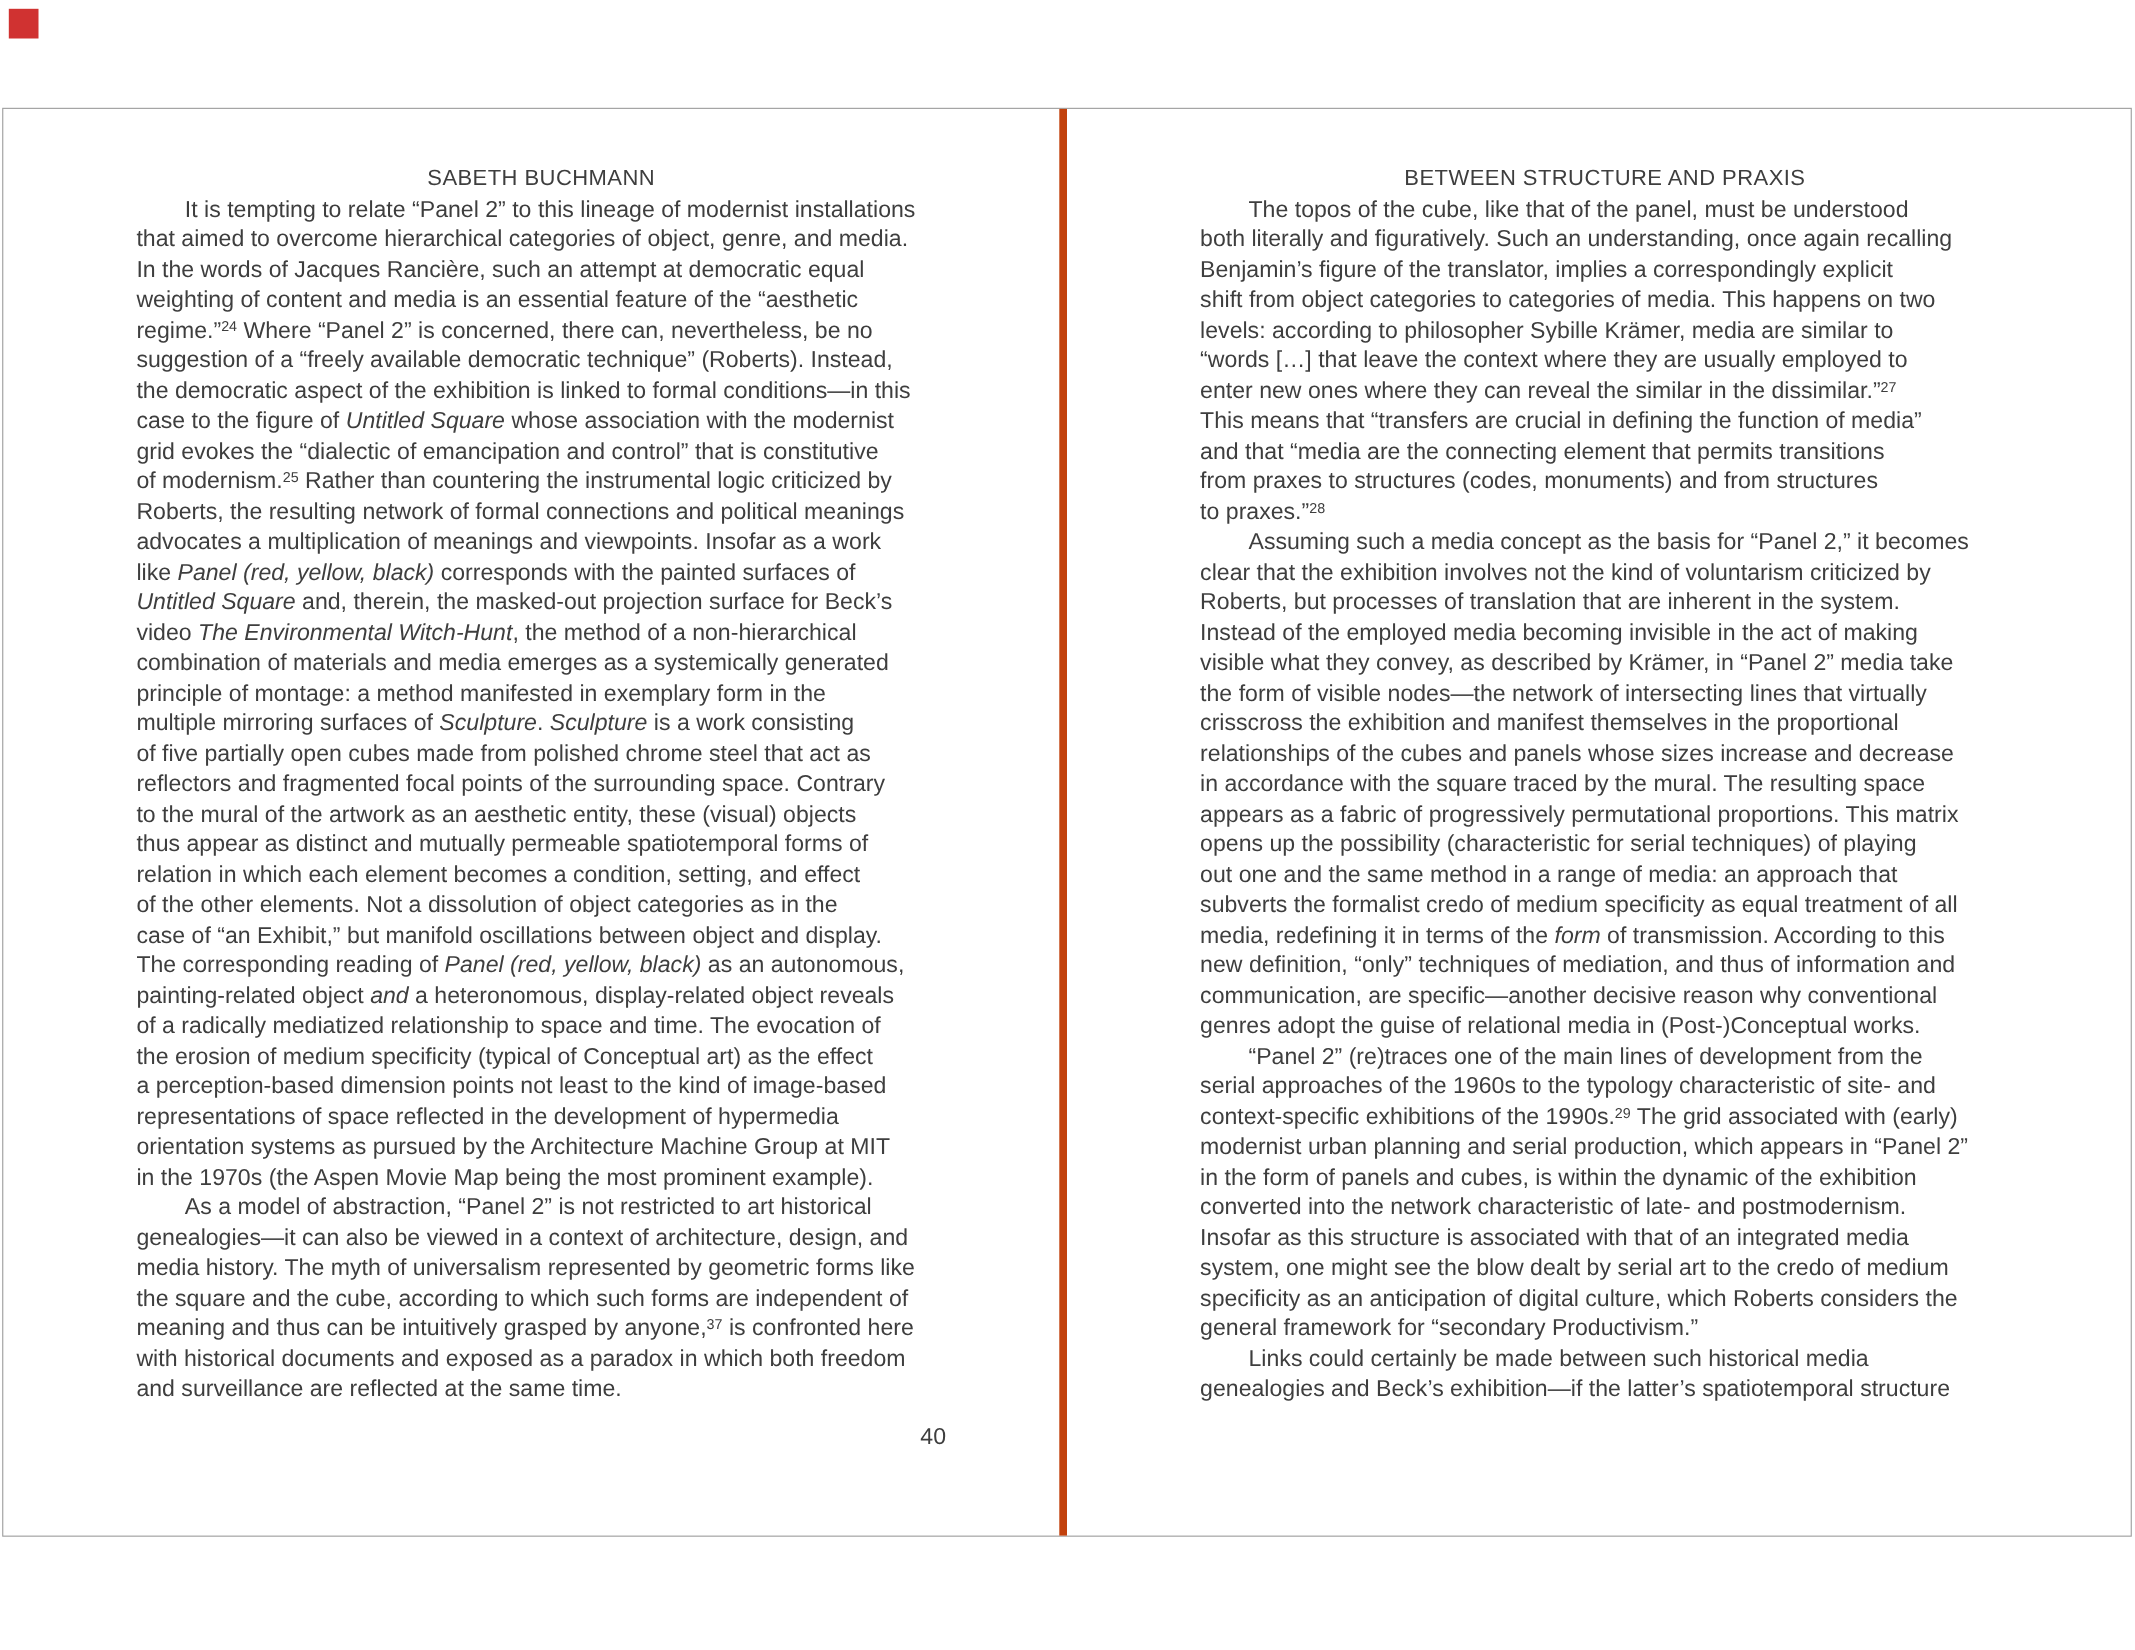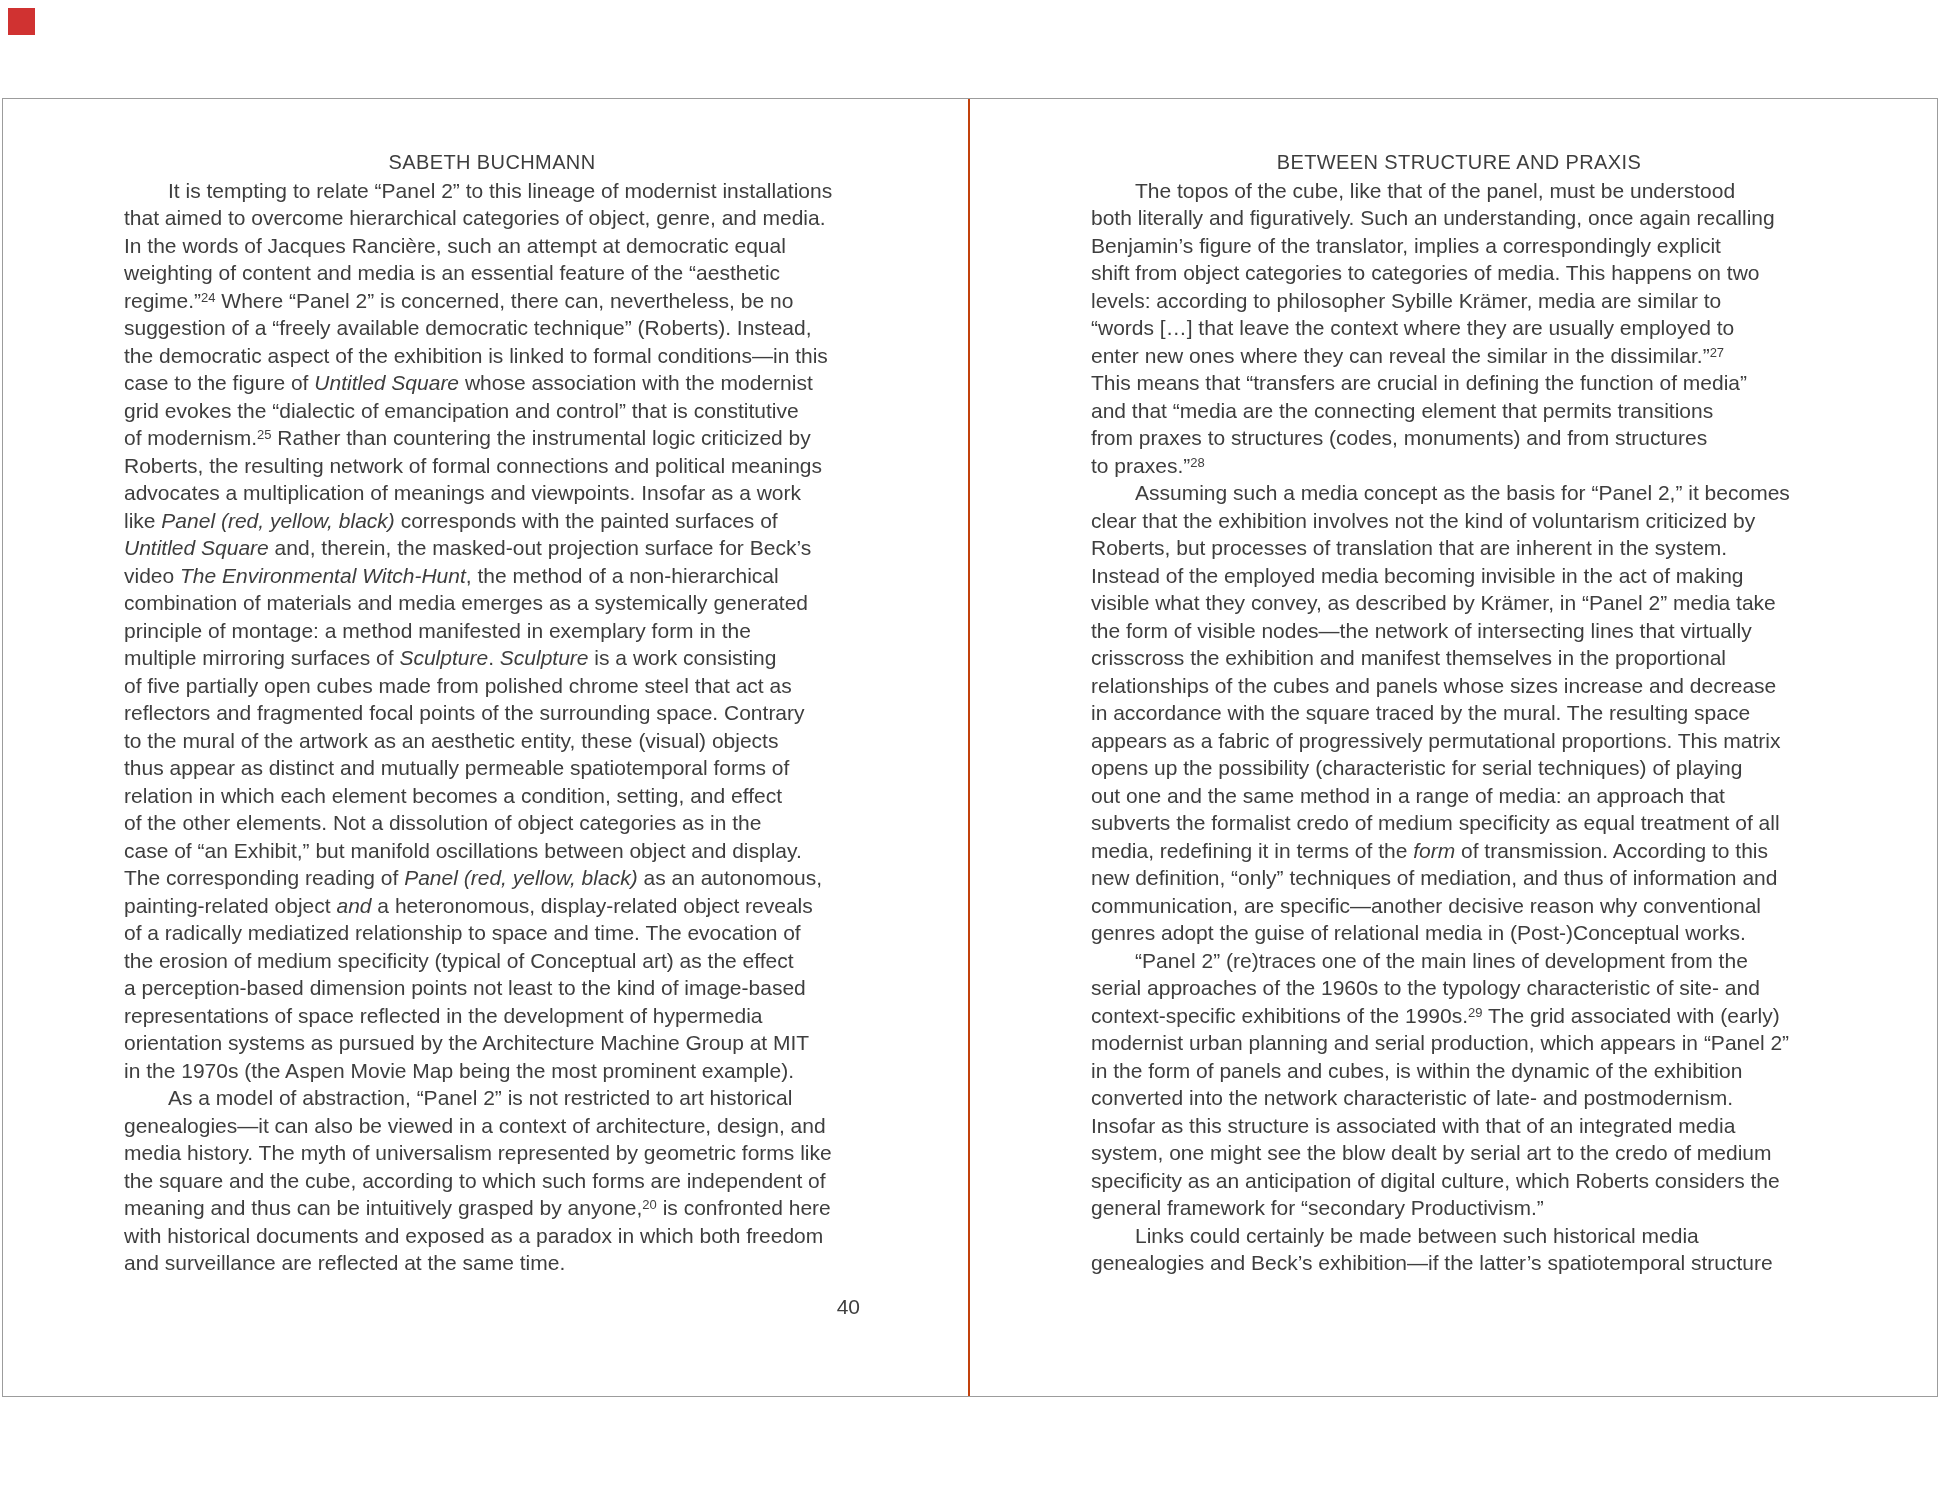--- a/index.html
+++ b/index.html
@@ -8,21 +8,21 @@
     font-family:"Liberation Sans", sans-serif;color:#3e3e3e;overflow:hidden;
   }
   .marker{
     position:absolute;left:8px;top:8px;width:27px;height:27px;
   }
   .spread{
     position:absolute;left:2px;top:98px;width:1936px;height:1299px;
     border:1px solid #9c9c9c;background:#ffffff;display:flex;box-sizing:border-box;
   }
   .page{position:relative;box-sizing:border-box;}
-  .page.left{width:967px;border-right:2px solid #c2410c;}
+  .page.left{width:967px;border-right:7px solid #c2410c;}
   .page.right{flex:1;}
   .content{
     margin-left:121px;width:736px;padding-top:50px;
     font-size:21px;line-height:27.5px;
   }
   .page-header{
     text-align:center;font-size:20px;letter-spacing:0.4px;line-height:27.5px;
     white-space:nowrap;
   }
   .line{white-space:nowrap;height:27.5px;}
@@ -74,21 +74,21 @@
           <div class="line">of a radically mediatized relationship to space and time. The evocation of</div>
           <div class="line">the erosion of medium specificity (typical of Conceptual art) as the effect</div>
           <div class="line">a perception-based dimension points not least to the kind of image-based</div>
           <div class="line">representations of space reflected in the development of hypermedia</div>
           <div class="line">orientation systems as pursued by the Architecture Machine Group at MIT</div>
           <div class="line">in the 1970s (the Aspen Movie Map being the most prominent example).</div>
           <div class="line indent">As a model of abstraction, “Panel 2” is not restricted to art historical</div>
           <div class="line">genealogies—it can also be viewed in a context of architecture, design, and</div>
           <div class="line">media history. The myth of universalism represented by geometric forms like</div>
           <div class="line">the square and the cube, according to which such forms are independent of</div>
-          <div class="line">meaning and thus can be intuitively grasped by anyone,<span class="sup">20</span> is confronted here</div>
+          <div class="line">meaning and thus can be intuitively grasped by anyone,<span class="sup">37</span> is confronted here</div>
           <div class="line">with historical documents and exposed as a paradox in which both freedom</div>
           <div class="line">and surveillance are reflected at the same time.</div>
         </div>
       <div class="page-number">40</div>
     </div>
   </div>
 
   <div class="page right">
     <div class="content">
       <div class="page-header">BETWEEN STRUCTURE AND PRAXIS</div>

